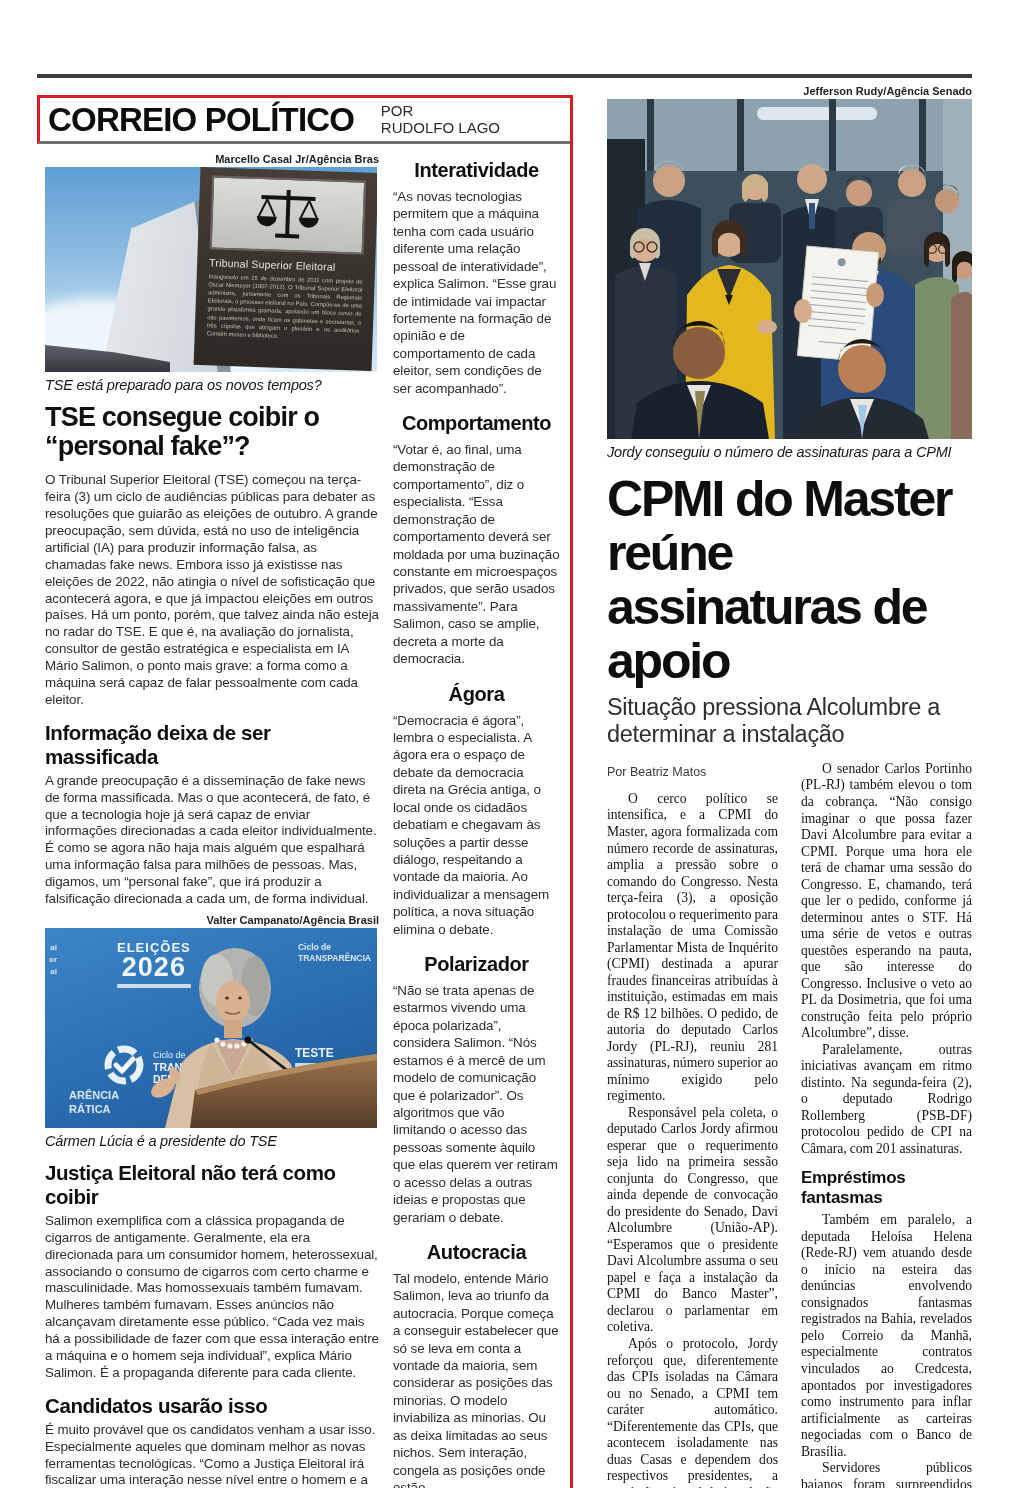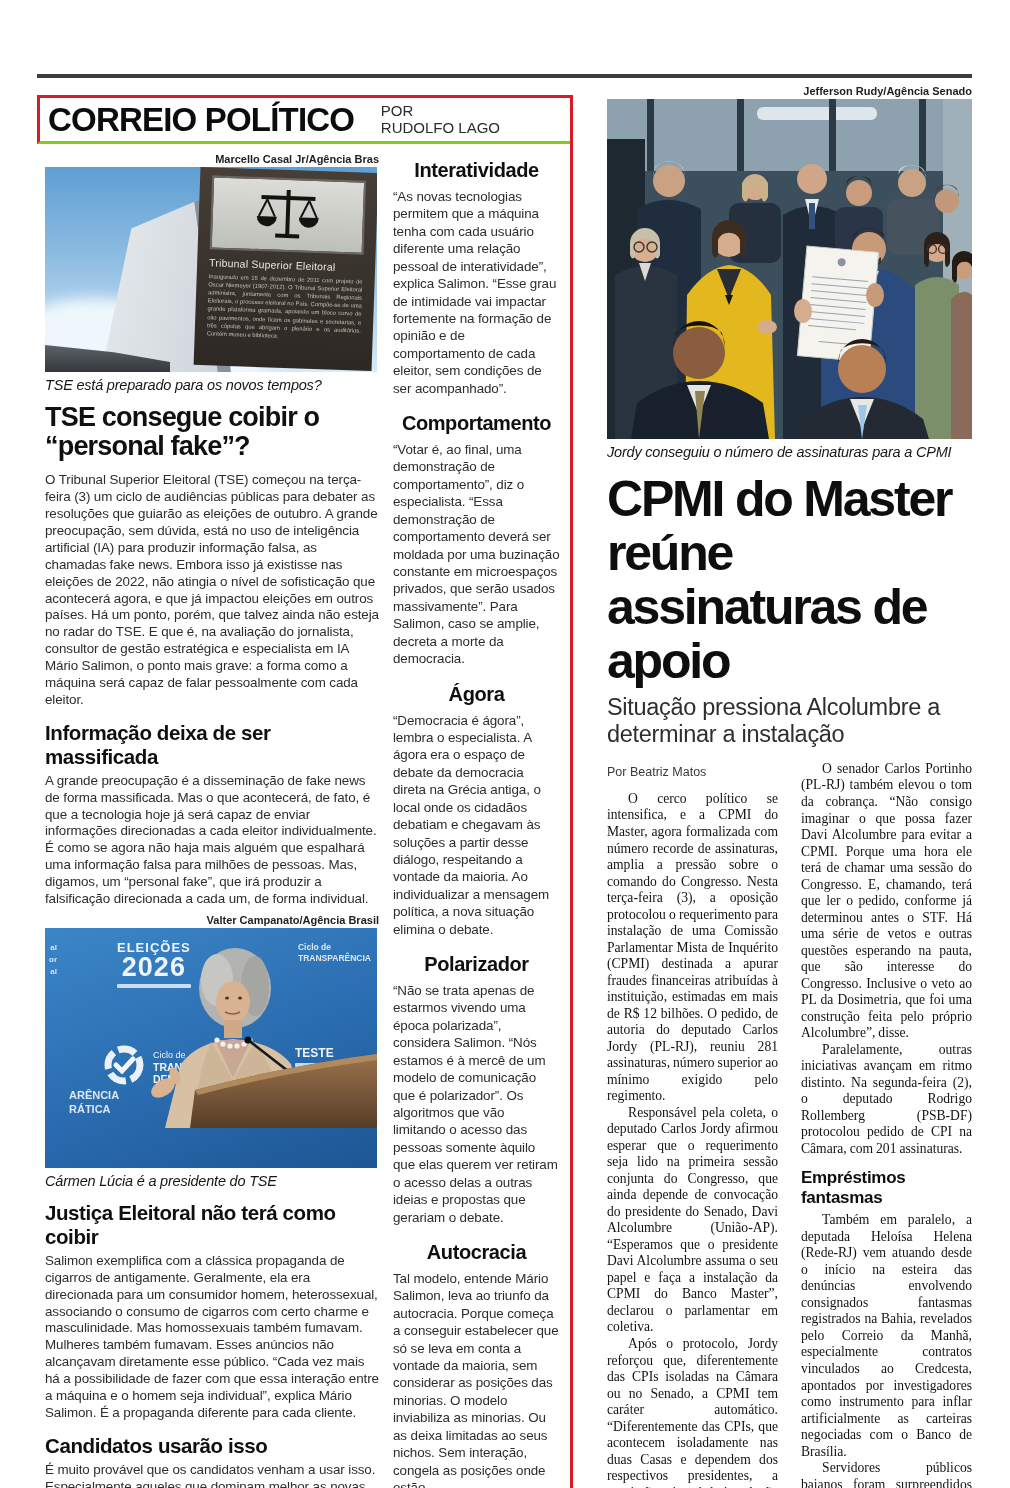--- a/index.html
+++ b/index.html
@@ -19,21 +19,21 @@
   .page-num { background:#0a0a0a; color:#fff; font-weight:700; font-size:21px; padding:3px 10px 4px; }
   .hdr-rule { position:absolute; left:37px; top:74px; width:935px; height:4px; background:#3d3d3d; }
 
   
   .package {
     position:absolute; left:37px; top:95px; width:536px; min-height:1357px;
     border-top:3px solid #d41d24; border-right:3px solid #d41d24; border-bottom:3px solid #d41d24;
   }
   .pkg-title-row {
     display:flex; align-items:center; justify-content:space-between;
-    border-left:3px solid #d41d24; border-bottom:3px solid #84cc16;
+    border-left:3px solid #d41d24; border-bottom:3px solid #737373;
     height:46px; padding:0 70px 0 8px;
   }
   .pkg-title { font-size:33px; font-weight:800; letter-spacing:-0.8px; margin:0; color:#0c0c0c; white-space:nowrap; }
   .pkg-byline { font-size:15px; color:#2b2b2b; line-height:1.12; }
   .pkg-body { display:flex; gap:14px; padding:8px 6px 0 8px; align-items:flex-start; }
   .pkg-left { width:334px; flex:0 0 334px; }
   .pkg-mid { flex:1; padding-right:4px; }
 
   .credit { font-size:11px; font-weight:700; color:#222; text-align:right; margin:1px 0 2px; }
   .cap { font-style:italic; font-size:14.5px; color:#171717; margin:5px 0 8px; letter-spacing:-0.2px; }
@@ -52,21 +52,21 @@
   .c2 { left:55px; bottom:-16px; width:170px; height:55px; opacity:.9; }
   .p1-building { position:absolute; inset:0; clip-path:polygon(17% 100%, 26% 30%, 45% 17%, 52% 100%); background:linear-gradient(100deg,#f0f3f5 0%, #ccd3d9 60%, #a9b2ba 100%); }
   .p1-bside { position:absolute; inset:0; clip-path:polygon(45% 17%, 49.5% 15%, 56% 100%, 52% 100%); background:#87929a; }
   .p1-fore { position:absolute; left:0; bottom:0; width:125px; height:36px; background:linear-gradient(180deg,#6a7077,#34383d); clip-path:polygon(0 25%, 55% 45%, 100% 72%, 100% 100%, 0 100%); }
   .p1-sign { position:absolute; right:2px; top:3px; width:178px; height:198px; background:linear-gradient(180deg,#463e37,#2d2824); transform:rotate(2deg); padding:8px 12px 0 12px; }
   .p1-panel { height:74px; background:linear-gradient(180deg,#dcddd8,#bdbfb9); border:2px solid #6b665f; display:flex; align-items:center; justify-content:center; }
   .p1-sign-title { color:#eae6df; font-size:10.5px; margin:7px 0 4px; letter-spacing:0.2px; }
   .p1-sign-text { color:#c7c0b5; font-size:5.8px; line-height:1.4; text-align:justify; }
 
   
-  .photo2 { position:relative; width:332px; height:240px; overflow:hidden; background:linear-gradient(160deg,#3b86c8 0%, #2a6cb0 55%, #1d5694 100%); }
+  .photo2 { position:relative; width:332px; height:200px; overflow:hidden; background:linear-gradient(160deg,#3b86c8 0%, #2a6cb0 55%, #1d5694 100%); }
   .p2-logo { position:absolute; color:rgba(255,255,255,0.92); font-weight:700; text-align:center; }
   .p2-eleicoes { left:72px; top:12px; }
   .p2-eleicoes .l1 { font-size:13px; letter-spacing:1px; }
   .p2-eleicoes .l2 { font-size:27px; line-height:0.95; letter-spacing:1px; }
   .p2-bar { height:4px; background:rgba(255,255,255,0.75); margin-top:3px; border-radius:1px; }
   .p2-frag { left:4px; top:14px; text-align:right; font-size:8px; line-height:1.5; opacity:.85; }
   .p2-ciclo { left:108px; top:122px; text-align:left; font-size:10.5px; line-height:1.2; }
   .p2-ciclo .small { font-size:9px; font-weight:400; }
   .p2-teste { left:250px; top:118px; text-align:left; font-size:12px; }
   .p2-tr { right:6px; top:14px; text-align:left; font-size:8.5px; line-height:1.25; opacity:.9; }

